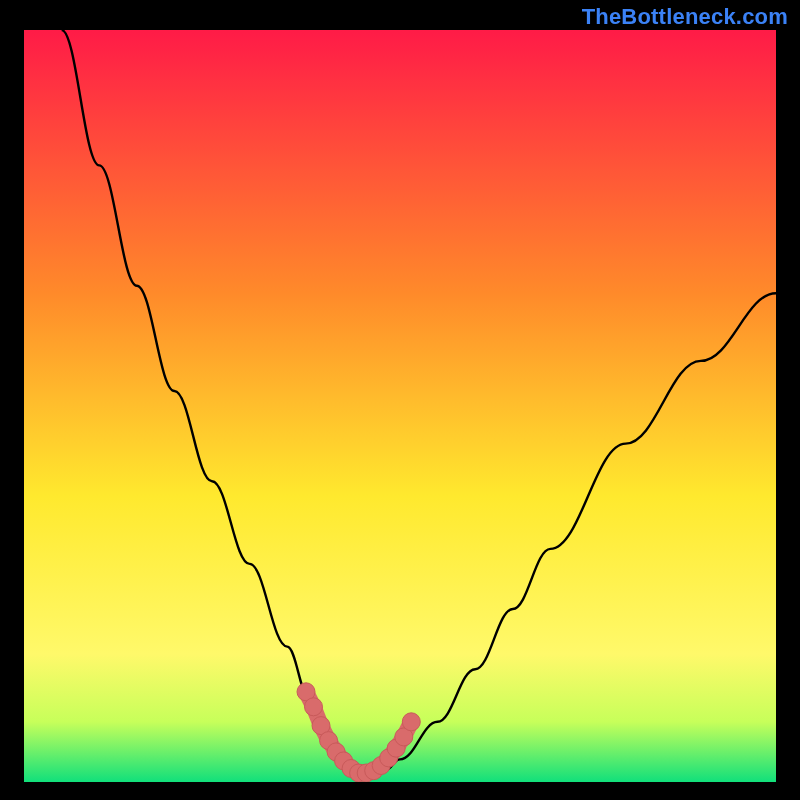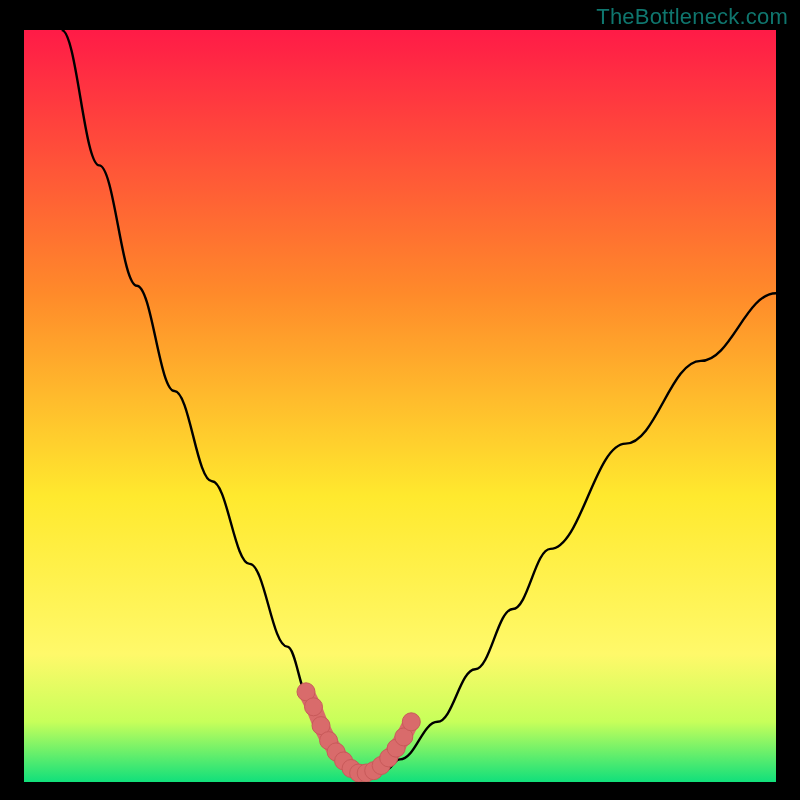--- a/index.html
+++ b/index.html
@@ -14,23 +14,23 @@
   .stage {
     position: relative;
     width: 800px;
     height: 800px;
     background: #000;
   }
   .attribution {
     position: absolute;
     top: 4px;
     right: 12px;
-    color: #0f766e;
+    color: #3b82f6;
     font-size: 22px;
-    font-weight: 400;
+    font-weight: 700;
     letter-spacing: 0.2px;
   }
   .plot {
     position: absolute;
     left: 24px;
     top: 30px;
     width: 752px;
     height: 752px;
   }
   svg { display: block; }

